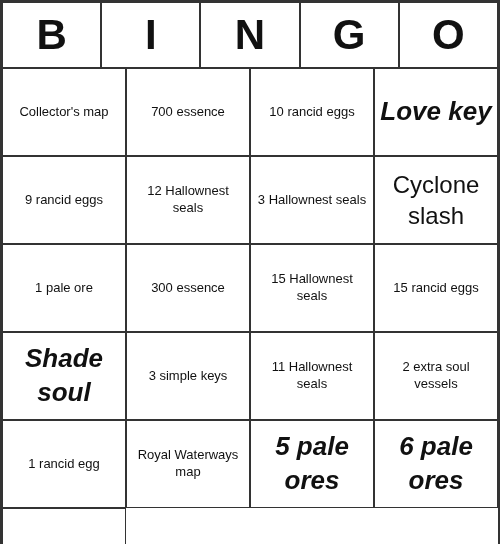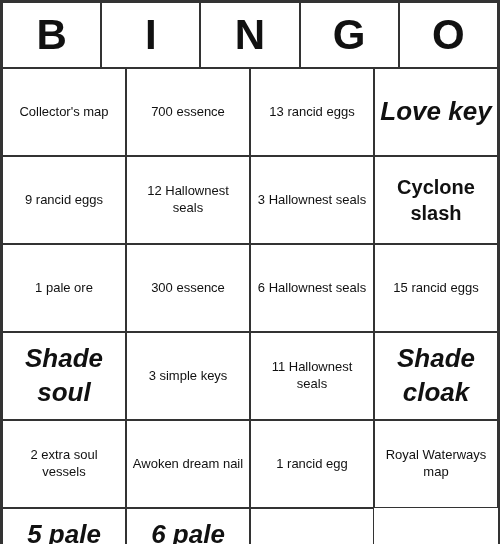--- a/index.html
+++ b/index.html
@@ -39,22 +39,22 @@
       padding: 6px 4px;
       min-height: 88px;
       display: flex;
       align-items: center;
       justify-content: center;
       font-size: 13px;
       color: #111;
       line-height: 1.3;
     }
     .bingo-cell.large-text {
-      font-size: 20px;
-      font-weight: bold;
+      font-size: 24px;
+      font-weight: normal;
     }
     .bingo-cell.xlarge-text {
       font-size: 26px;
       font-weight: bold;
       font-style: italic;
     }
   </style>
 </head>
 <body>
 
@@ -62,35 +62,33 @@
   <div class="bingo-header">
   <div class="bingo-header-cell">B</div>
       <div class="bingo-header-cell">I</div>
       <div class="bingo-header-cell">N</div>
       <div class="bingo-header-cell">G</div>
       <div class="bingo-header-cell">O</div>
     </div>
   <div class="bingo-grid">
   <div class="bingo-cell">Collector's map</div>
       <div class="bingo-cell">700 essence</div>
-      <div class="bingo-cell">13 rancid eggs</div>
+      <div class="bingo-cell">10 rancid eggs</div>
       <div class="bingo-cell xlarge-text">Love key</div>
       <div class="bingo-cell">9 rancid eggs</div>
       <div class="bingo-cell">12 Hallownest seals</div>
       <div class="bingo-cell">3 Hallownest seals</div>
       <div class="bingo-cell large-text">Cyclone slash</div>
       <div class="bingo-cell">1 pale ore</div>
       <div class="bingo-cell">300 essence</div>
-      <div class="bingo-cell">6 Hallownest seals</div>
+      <div class="bingo-cell">15 Hallownest seals</div>
       <div class="bingo-cell">15 rancid eggs</div>
       <div class="bingo-cell xlarge-text">Shade soul</div>
       <div class="bingo-cell">3 simple keys</div>
       <div class="bingo-cell">11 Hallownest seals</div>
-      <div class="bingo-cell xlarge-text">Shade cloak</div>
       <div class="bingo-cell">2 extra soul vessels</div>
-      <div class="bingo-cell">Awoken dream nail</div>
       <div class="bingo-cell">1 rancid egg</div>
       <div class="bingo-cell">Royal Waterways map</div>
       <div class="bingo-cell xlarge-text">5 pale ores</div>
       <div class="bingo-cell xlarge-text">6 pale ores</div>
       <div class="bingo-cell">11 rancid eggs</div>
     </div>
 </div>
 
 </body></html>

